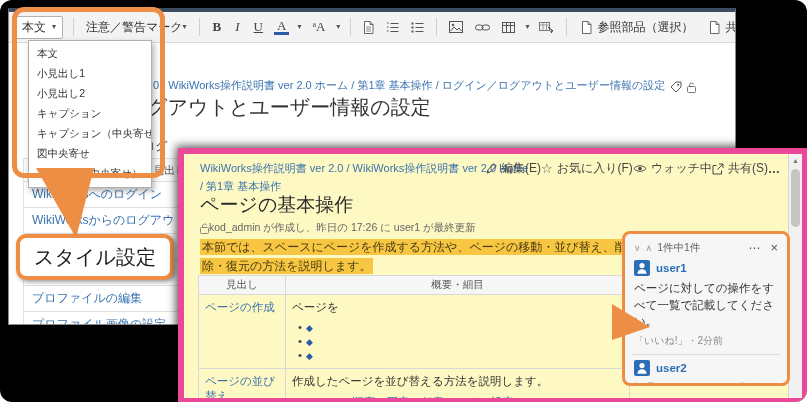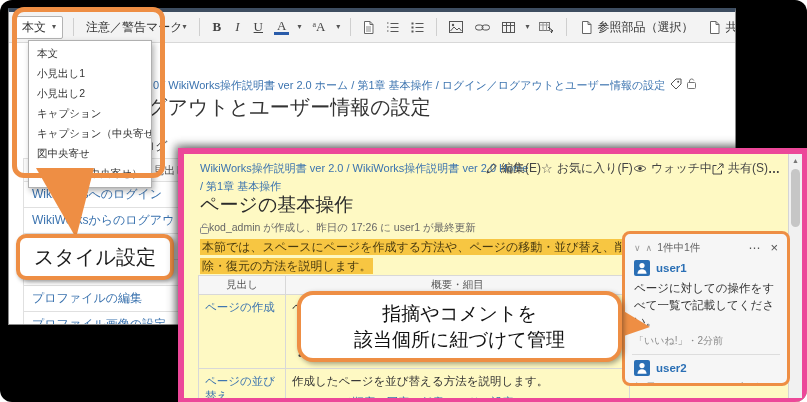--- a/index.html
+++ b/index.html
@@ -25,21 +25,21 @@
   .tb-icon{display:flex;align-items:center;padding:0 2px;}
   .tb-btn{display:flex;align-items:center;gap:5px;font-size:12px;color:#333;padding:0 4px;}
 
   
   .style-menu{position:absolute;left:28px;top:40px;width:122px;background:#fff;border:1px solid #b0b0b0;
     box-shadow:2px 3px 6px rgba(0,0,0,.3);padding:3px 0;z-index:5;}
   .style-menu .mi{font-size:10.5px;color:#333;padding:3px 8px;white-space:nowrap;overflow:hidden;}
 
   
   .ed-breadcrumb{position:absolute;left:144px;top:66px;font-size:11px;color:#3b73af;white-space:nowrap;
-    display:flex;align-items:flex-start;gap:5px;}
+    display:flex;align-items:flex-end;gap:5px;}
   .ed-title{position:absolute;left:138px;top:82px;font-size:20px;color:#333;}
   .ed-body-partial{position:absolute;left:134px;top:126px;font-size:12px;color:#333;}
   .toc{position:absolute;left:14px;top:146px;width:292px;border:1px solid #e0e0e0;border-bottom:none;}
   .toc-h{height:22px;line-height:22px;text-align:center;font-size:11px;color:#555;background:#fbfbfb;border-bottom:1px solid #e0e0e0;}
   .toc-r{height:25px;line-height:25px;font-size:12px;color:#3b73af;padding-left:8px;border-bottom:1px solid #e0e0e0;white-space:nowrap;overflow:hidden;}
 
   
   .orange-rect{position:absolute;left:12px;top:7px;width:143px;height:161px;border:5px solid #EE8E44;
     border-radius:12px;z-index:6;pointer-events:none;}
   .funnel{position:absolute;left:30px;top:166px;z-index:6;}
@@ -303,24 +303,20 @@
 
     <div class="scrollbar">
       <div class="sb-up">▲</div>
       <div class="sb-thumb"></div>
     </div>
   </div>
 
   <svg class="pointer" width="44" height="44" viewBox="0 0 44 44">
     <polygon points="2,4 2,40 40,27" fill="#EE8E44"></polygon>
   </svg>
-  <div class="callout">
-    <span>指摘やコメントを</span>
-    <span>該当個所に紐づけて管理</span>
-  </div>
 
   <div class="comment-panel">
     <div class="cp-head">
       <span class="cp-chev">∨</span>
       <span class="cp-chev">∧</span>
       <span class="cp-count">1件中1件</span>
       <span class="cp-dots">⋯</span>
       <span class="cp-close">×</span>
     </div>
 

